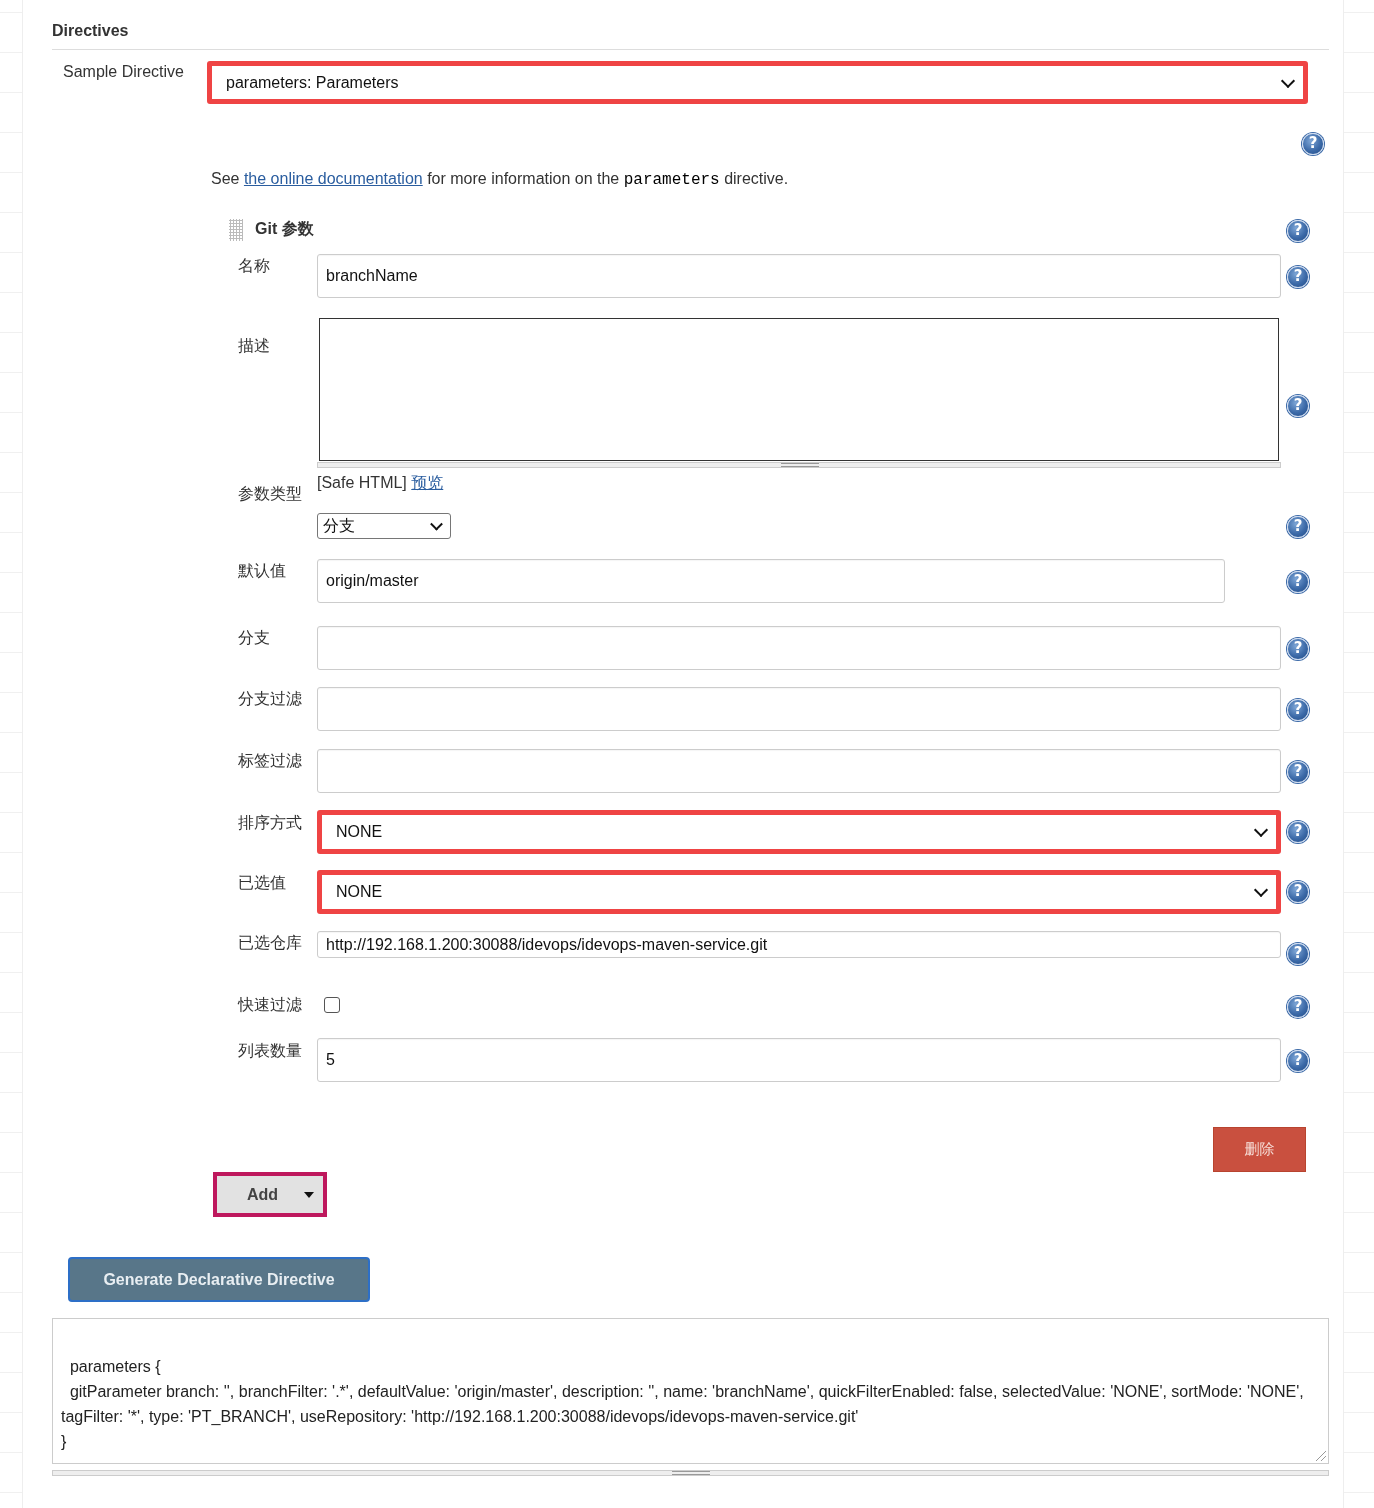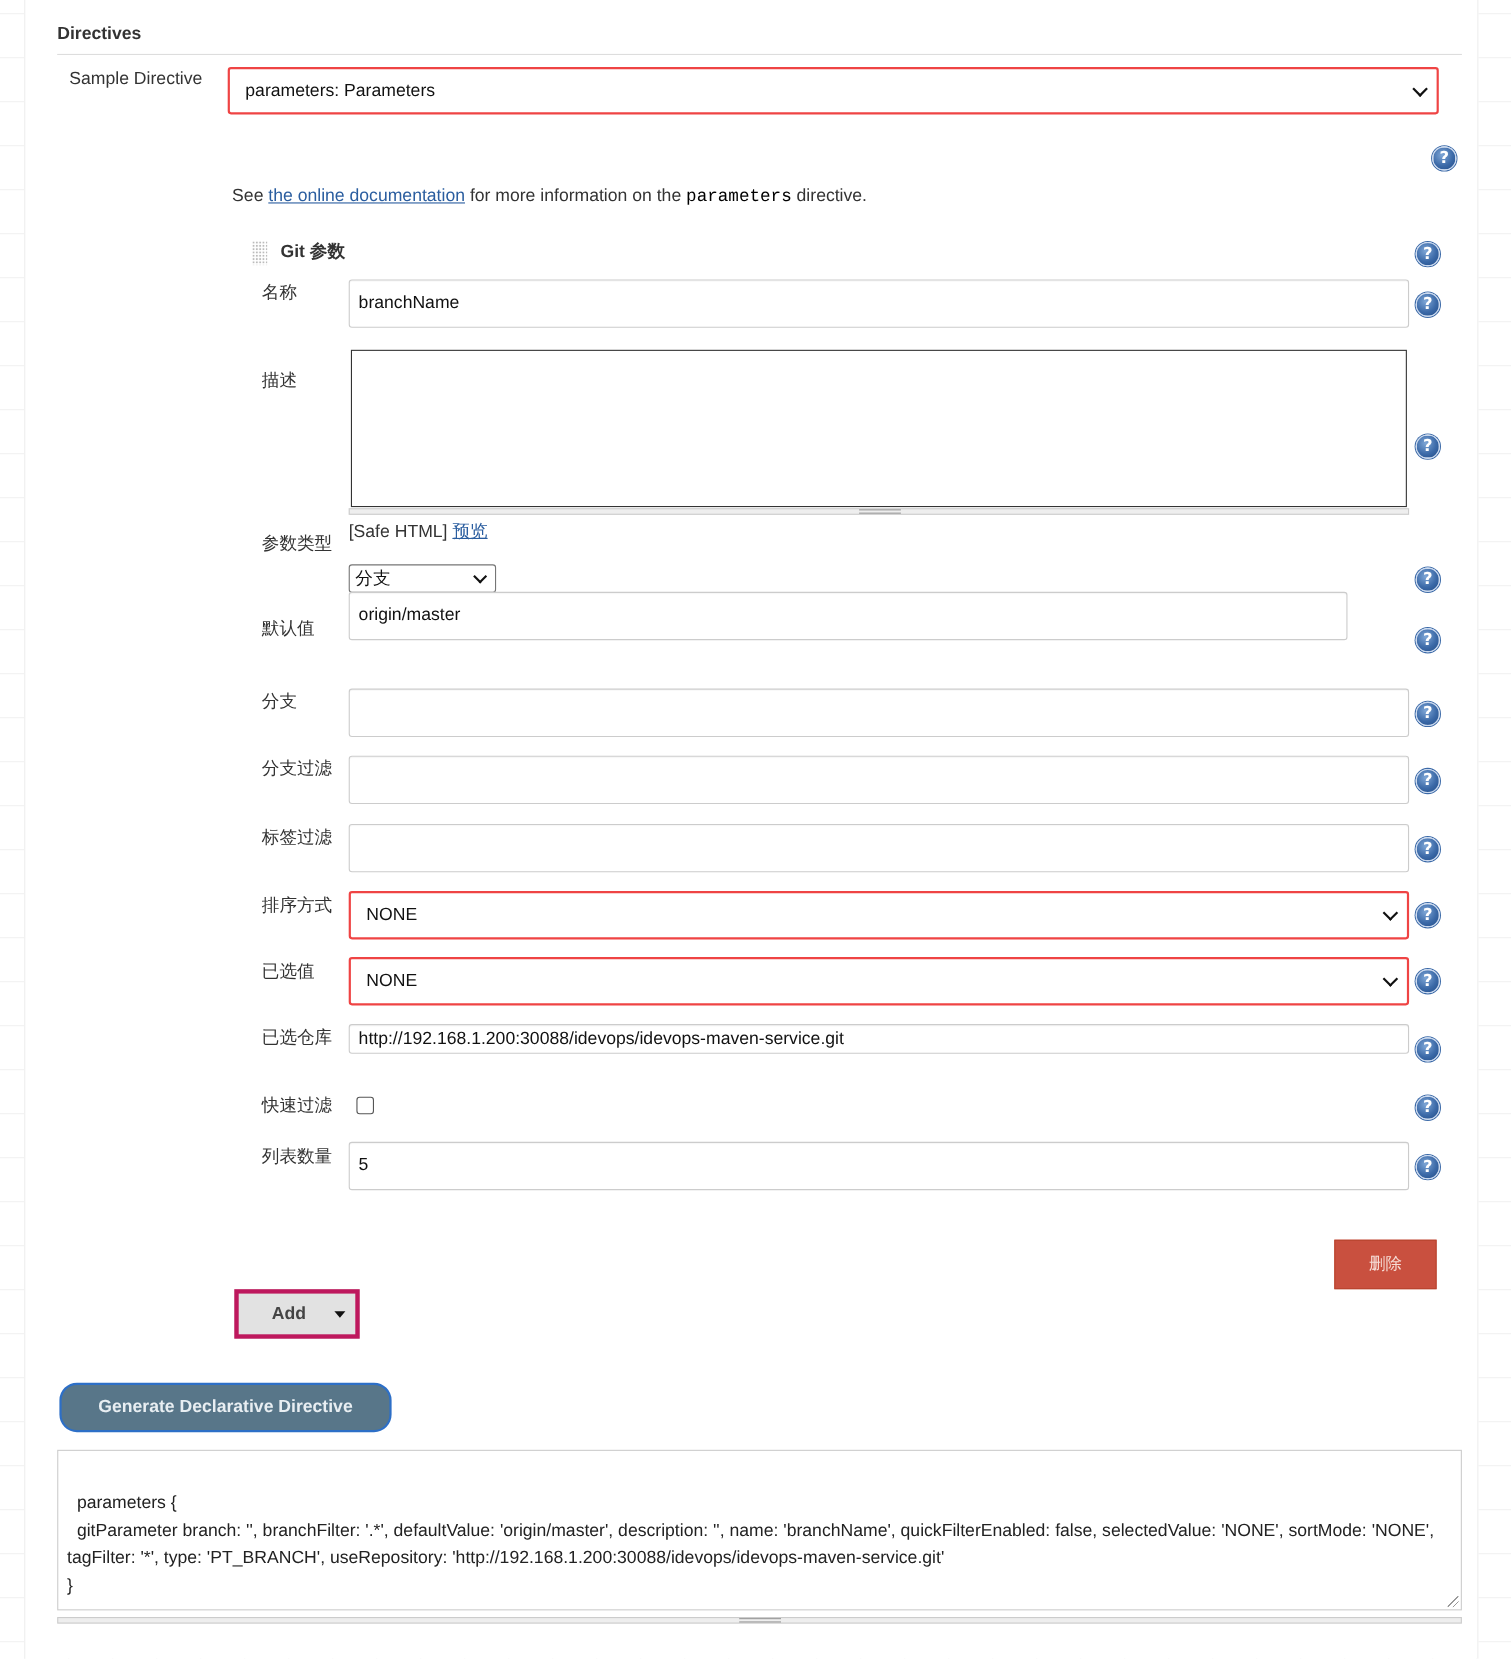--- a/index.html
+++ b/index.html
@@ -18,21 +18,21 @@
   .panel {
     position:absolute; left:22px; top:0; width:1320px; height:1508px;
     background:#fff;
     border-left:1px solid #eee; border-right:1px solid #eee;
   }
   .abs { position:absolute; }
   .section-title { left:52px; top:22px; font-weight:bold; font-size:16px; color:#333; }
   .section-rule { left:52px; top:49px; width:1277px; height:1px; background:#ddd; }
   .lbl { font-size:16px; color:#333; }
   .select-lg {
-    border:2px solid #ef4444; border-radius:3px; background:#fff;
+    border:5px solid #ef4444; border-radius:3px; background:#fff;
     box-sizing:border-box; font-size:16px; color:#111; padding-left:14px;
     display:flex; align-items:center;
   }
   .chev {
     position:absolute; right:10px; top:50%; width:8px; height:8px;
     border-right:2.5px solid #111; border-bottom:2.5px solid #111;
     transform:translateY(-70%) rotate(45deg);
   }
   .input {
     border:1px solid #ccc; border-radius:3px; background:#fff;
@@ -73,22 +73,22 @@
     background:#c9503f; color:#f6dcd6; font-size:15px; border:1px solid #b8442f;
     display:flex; align-items:center; justify-content:center; box-sizing:border-box;margin-top:28px;
   }
   .btn-add {
     background:#e2e2e2; border:4px solid #be185d; box-sizing:border-box;
     font-weight:bold; color:#444; font-size:16px; display:flex; align-items:center;
   }
   .caret { width:0; height:0; border-left:5px solid transparent; border-right:5px solid transparent; border-top:6px solid #111; }
   .btn-generate {
     background:#587689; color:#e8eef2; font-weight:bold; font-size:16px;
-    border:2px solid #2d6fc7; border-radius:16px; box-sizing:border-box;
-    display:flex; align-items:center; justify-content:center;
+    border:2px solid #2d6fc7; border-radius:4px; box-sizing:border-box;
+    display:flex; align-items:center; justify-content:center;margin-left:14px;
   }
   .output-area {
     border:1px solid #ccc; background:#fff; box-sizing:border-box;
     font-size:16px; color:#222; padding:10px 8px; line-height:25px; white-space:pre-wrap;
   }
   .resize-corner { position:absolute; right:2px; bottom:2px; width:10px; height:10px;
     background: linear-gradient(135deg, transparent 45%, #999 45%, #999 52%, transparent 52%, transparent 70%, #999 70%, #999 77%, transparent 77%); }
 </style>
 </head>
 <body>
@@ -132,21 +132,21 @@
 </div>
 
 <div class="abs lbl" style="left:238px; top:484px;">参数类型</div>
 <div class="abs small-select" style="left:317px; top:513px; width:134px; height:26px;">
   <span>分支</span>
   <span class="chev-sm"></span>
 </div>
 <div class="abs help" style="left:1287px; top:516px;">?</div>
 
 <div class="abs lbl" style="left:238px; top:561px;">默认值</div>
-<div class="abs input" style="left:317px; top:538px; width:908px; height:44px;">
+<div class="abs input" style="left:317px; top:559px; width:908px; height:44px;">
   <span>origin/master</span>
 </div>
 <div class="abs help" style="left:1287px; top:571px;">?</div>
 
 <div class="abs lbl" style="left:238px; top:628px;">分支</div>
 <div class="abs input" style="left:317px; top:626px; width:964px; height:44px;">
   <span></span>
 </div>
 <div class="abs help" style="left:1287px; top:638px;">?</div>
 

